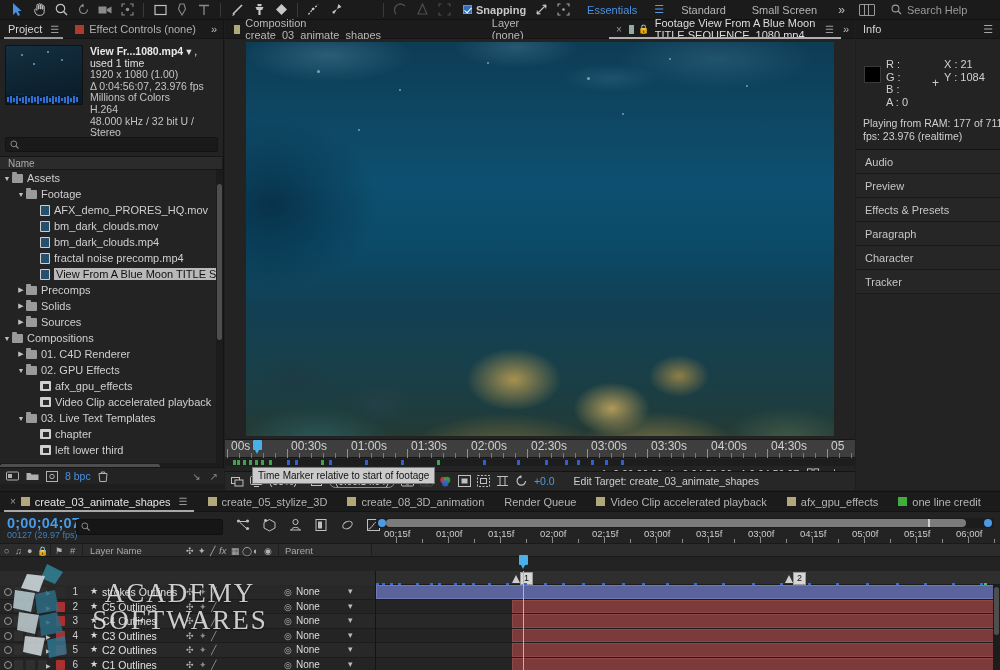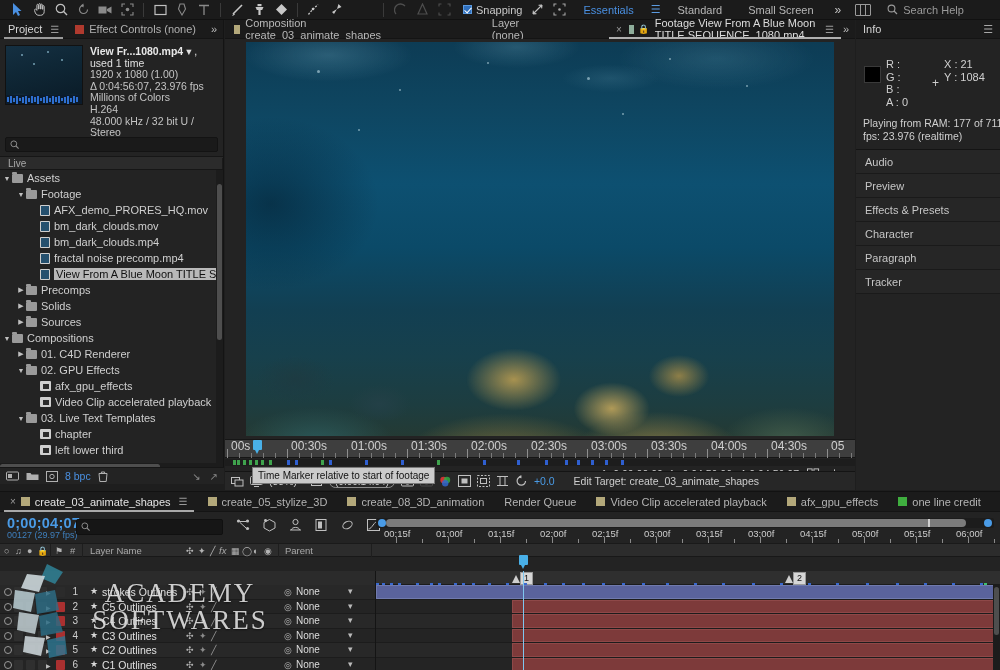--- a/index.html
+++ b/index.html
@@ -19,21 +19,21 @@
     display:flex; align-items:center;
   }
   .tb-tools { display:flex; align-items:center; padding-left:6px; gap:0px; }
   .tb-ico {
     width:22px; height:18px; display:flex; align-items:center; justify-content:center;
     color:#b8b8b8; font-size:12px; line-height:1; cursor:default;
   }
   .tb-ico svg { display:block; }
   .tb-ico.sel { color:#4a90e2; }
   .tb-div { width:1px; height:14px; background:#3a3a3a; margin:0 5px; }
-  .tb-snap { display:flex; align-items:center; gap:4px; margin-left:8px; }
+  .tb-snap { display:flex; align-items:center; gap:4px; margin-left:8px;font-weight:bold; }
   .chk {
     width:9px; height:9px; background:#2f6fbd; border:1px solid #5a9ae0;
     display:inline-block; position:relative;
   }
   .chk:after {
     content:""; position:absolute; left:2px; top:0px; width:3px; height:6px;
     border:solid #fff; border-width:0 1.5px 1.5px 0; transform:rotate(42deg);
   }
   .tb-right { margin-left:auto; display:flex; align-items:center; height:20px; }
   .ws-item { padding:0 13px; font-size:11px; color:#b6b6b6; line-height:20px; white-space:nowrap; }
@@ -539,21 +539,21 @@
 
     <div class="prj-search">
       <svg width="10" height="10" viewBox="0 0 11 11">
           <circle cx="4.2" cy="4.2" r="3.2" fill="none" stroke="#8a8a8a" stroke-width="1.1"></circle>
           <line x1="6.6" y1="6.6" x2="9.5" y2="9.5" stroke="#8a8a8a" stroke-width="1.2"></line>
         </svg>
       <span class="txt"></span>
     </div>
 
     <div class="col-head">
-      <div class="c1">Live</div>
+      <div class="c1">Name</div>
     </div>
 
     <div class="tree" id="prj-tree">
 
     <div class="trow" style="padding-left: 2px;">
           <span class="tw">▼</span>
           <span class="folder"></span>
           <span class="nm">Assets</span>
         </div>
         <div class="trow" style="padding-left: 16px;">
@@ -894,22 +894,22 @@
       <div class="plus">+</div>
       <div class="ram">
         <div>Playing from RAM: 177 of 7111</div>
         <div>fps: 23.976 (realtime)</div>
       </div>
     </div>
     <div class="acc-list" id="acc-list">
         <div class="acc">Audio</div>
         <div class="acc">Preview</div>
         <div class="acc">Effects &amp; Presets</div>
+        <div class="acc">Paragraph</div>
         <div class="acc">Character</div>
-        <div class="acc">Paragraph</div>
         <div class="acc">Tracker</div>
       </div>
   </div>
 
   <div class="timeline">
     <div class="ttabs" id="t-tabs">
         <div class="ttab active">
           <span class="x">×</span>
           <span class="sq" style="background: rgb(179, 168, 122);"></span>
           <span>create_03_animate_shapes</span>

